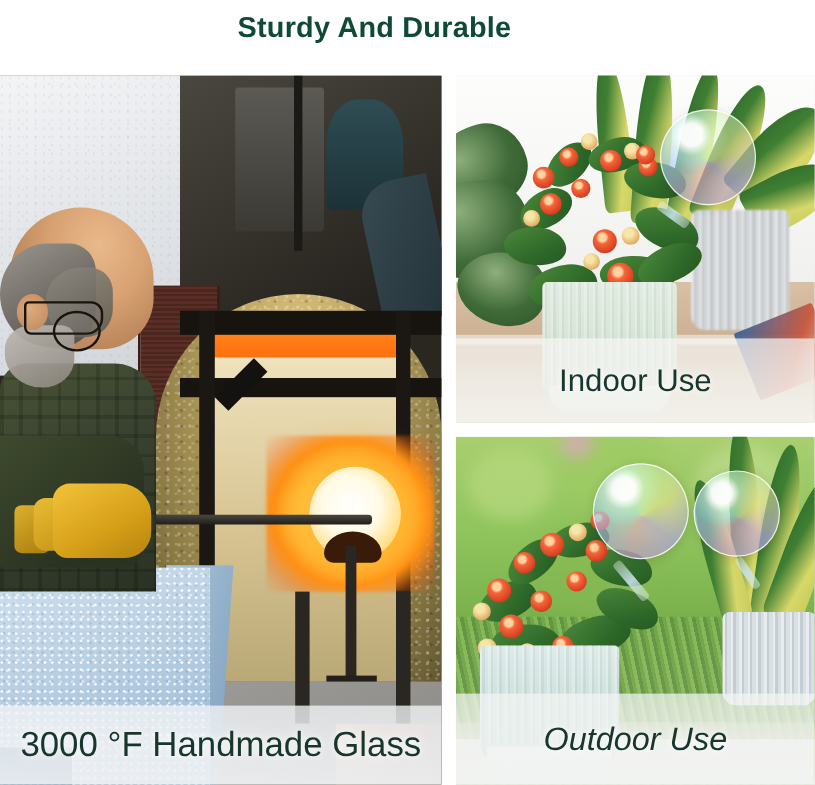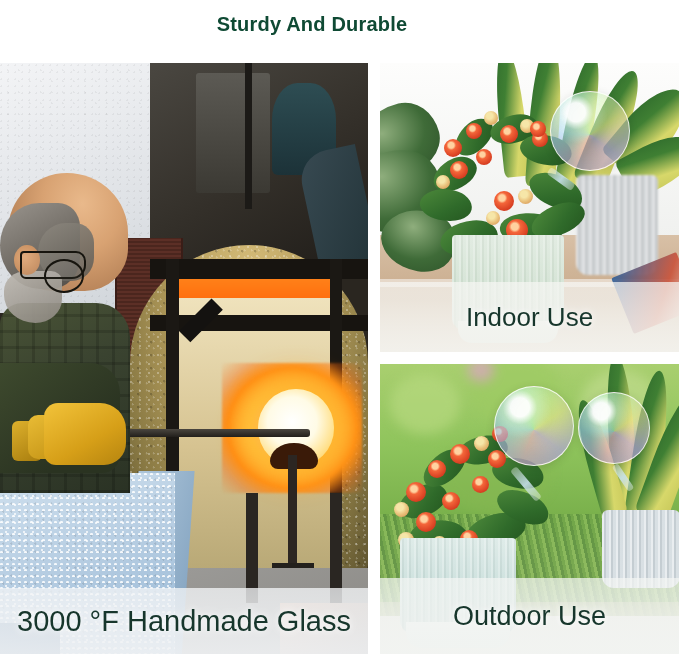--- a/index.html
+++ b/index.html
@@ -8,21 +8,21 @@
     background: #ffffff;
     font-family: "Liberation Sans", "DejaVu Sans", sans-serif;
     overflow: hidden;
   }
   #root { position: relative; width: 679px; height: 654px; background:#fff; }
 
   
   .heading {
     position: absolute; left: 0; top: 2px; width: 624px;
     text-align: center;
-    font-size: 20px; font-weight: 700; letter-spacing: .2px;
+    font-size: 24px; font-weight: 700; letter-spacing: .2px;
     color: #0f4a34;
     line-height: 44px;
     white-space: nowrap;
   }
 
   
   .panel { position: absolute; overflow: hidden; background:#e9eef0; }
   .panel-left   { left: 0px;   top: 63px; width: 368px; height: 591px; }
   .panel-indoor { left: 380px; top: 63px; width: 299px; height: 289px; }
   .panel-outdoor{ left: 380px; top: 364px; width: 299px; height: 290px; }
@@ -37,21 +37,21 @@
     color: #17362c;
     z-index: 40;
     font-weight: 400;
     text-shadow: 0 0 6px rgba(255,255,255,.85), 0 0 14px rgba(255,255,255,.7);
   }
   .cap-left   { height: 66px; font-size: 29px;
     background: linear-gradient(to bottom, rgba(242,244,246,.78), rgba(240,242,244,.92)); }
   .cap-indoor { height: 70px; font-size: 26px;
     background: linear-gradient(to bottom, rgba(246,246,243,.72), rgba(244,244,240,.88)); }
   .cap-outdoor{ height: 76px; font-size: 27px;
-    background: linear-gradient(to bottom, rgba(243,245,243,.72), rgba(242,244,242,.9)); }
+    background: linear-gradient(to bottom, rgba(243,245,243,.72), rgba(242,244,242,.9)); font-style: italic; }
 
   
   .pl-bg { position:absolute; inset:0; background:#2a2620; }
   .pl-wallpanel { left:0; top:0; width:166px; height:250px;
     background: linear-gradient(160deg,#f3f4f6,#dfe2e6 60%,#cfd4d9); }
   .pl-wallpanel::after{ content:''; position:absolute; inset:0;
     background-image: radial-gradient(circle at 20% 30%, rgba(0,0,0,.05) 0 1px, transparent 1px),
                       radial-gradient(circle at 70% 65%, rgba(0,0,0,.05) 0 1px, transparent 1px);
     background-size: 7px 7px, 11px 11px; }
   .pl-darkwall { left:150px; top:0; width:218px; height:200px;

